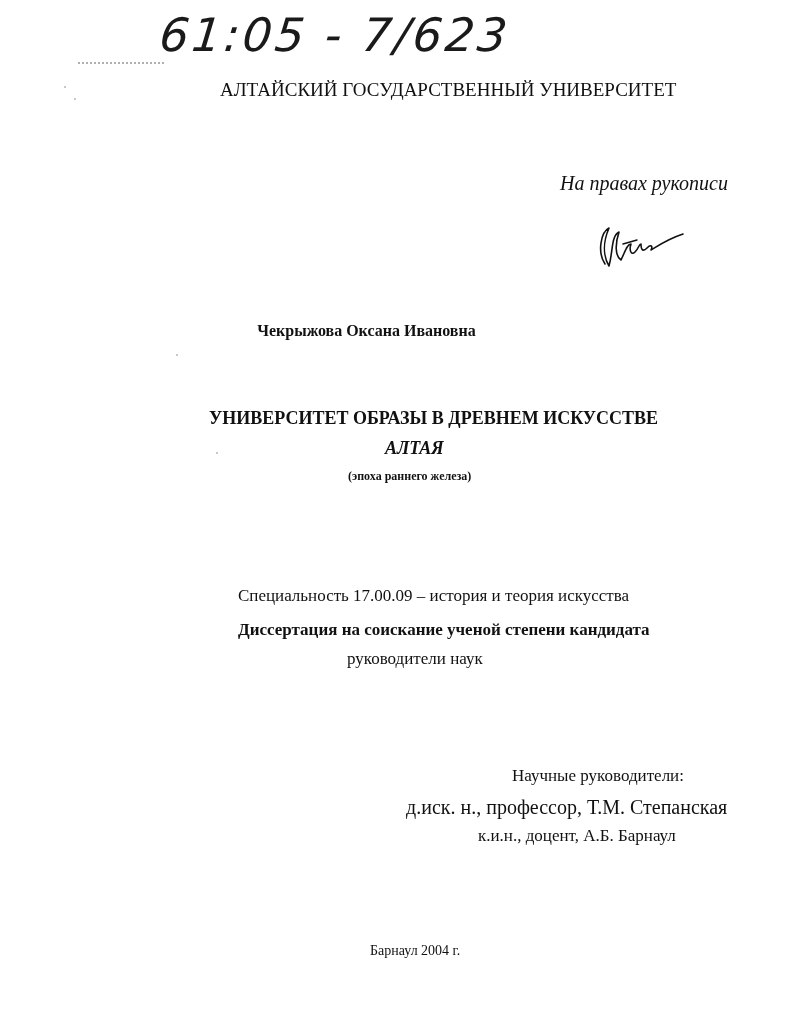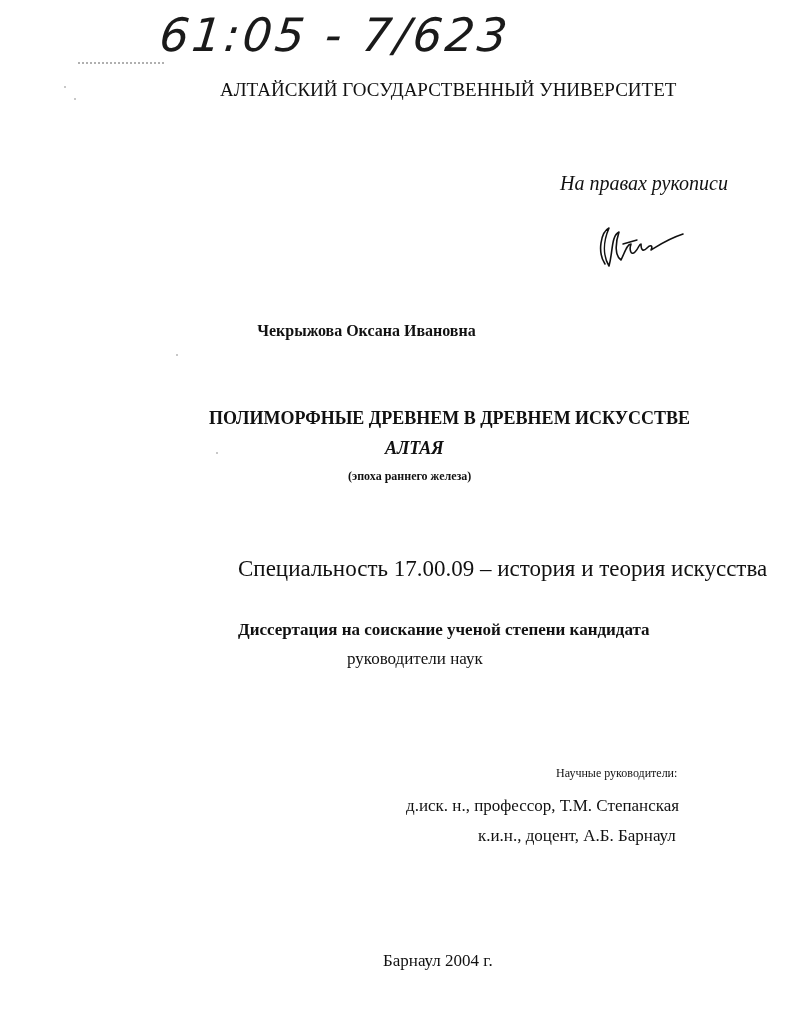--- a/index.html
+++ b/index.html
@@ -77,56 +77,54 @@
       font-style: italic;
     }
     .subtitle {
       left: 348px;
       top: 469px;
       font-size: 12px;
       font-weight: bold;
     }
     .specialty {
       left: 238px;
-      top: 556px;
-      font-size: 23px;
+      top: 586px;
+      font-size: 17px;
     }
     .diss1 {
       left: 238px;
       top: 620px;
       font-size: 17px;
       font-weight: bold;
     }
     .diss2 {
       left: 347px;
       top: 649px;
       font-size: 17px;
     }
     .sup-head {
       left: 512px;
       top: 766px;
-      font-size: 12px;
-      margin-left: 44px;
+      font-size: 17px;
     }
     .sup1 {
       left: 406px;
       top: 796px;
-      font-size: 17px;
+      font-size: 20px;
       text-align: right;
     }
     .sup2 {
       left: 478px;
       top: 826px;
       font-size: 17px;
     }
     .city {
-      left: 383px;
+      left: 370px;
       top: 943px;
-      font-size: 17px;
-      margin-top: 8px;
+      font-size: 14px;
     }
   </style>
 </head>
 <body>
 
 <div>
 
   <div class="abs handwritten">61:05 - 7/623</div>
   <div class="abs dots"></div>
   <div class="abs speck" style="left:64px;top:86px;"></div>
@@ -140,21 +138,21 @@
 
   <div class="abs signature">
     <svg width="100" height="50" viewBox="0 0 100 50">
       <path d="M10 42 C 2 30, 6 10, 14 6 C 8 20, 8 34, 14 44 C 18 30, 16 14, 24 10 C 20 22, 20 34, 26 38 C 30 30, 32 22, 36 22 C 34 28, 36 34, 40 30 C 44 26, 44 22, 46 22 C 46 28, 48 30, 52 26 C 56 22, 58 24, 56 28 C 60 26, 70 18, 88 12" fill="none" stroke="#111" stroke-width="1.6" stroke-linecap="round" stroke-linejoin="round"></path>
       <path d="M28 22 L 42 18" fill="none" stroke="#111" stroke-width="1.4" stroke-linecap="round"></path>
     </svg>
   </div>
 
   <div class="abs author">Чекрыжова Оксана Ивановна</div>
 
-  <div class="abs title1">ПОЛИМОРФНЫЕ ДРЕВНЕМ В ДРЕВНЕМ ИСКУССТВЕ</div>
+  <div class="abs title1">УНИВЕРСИТЕТ ОБРАЗЫ В ДРЕВНЕМ ИСКУССТВЕ</div>
   <div class="abs title2">АЛТАЯ</div>
   <div class="abs subtitle">(эпоха раннего железа)</div>
 
   <div class="abs specialty">Специальность 17.00.09 – история и теория искусства</div>
 
   <div class="abs diss1">Диссертация на соискание ученой степени кандидата</div>
   <div class="abs diss2">руководители наук</div>
 
   <div class="abs sup-head">Научные руководители:</div>
   <div class="abs sup1">д.иск. н., профессор, Т.М. Степанская</div>

